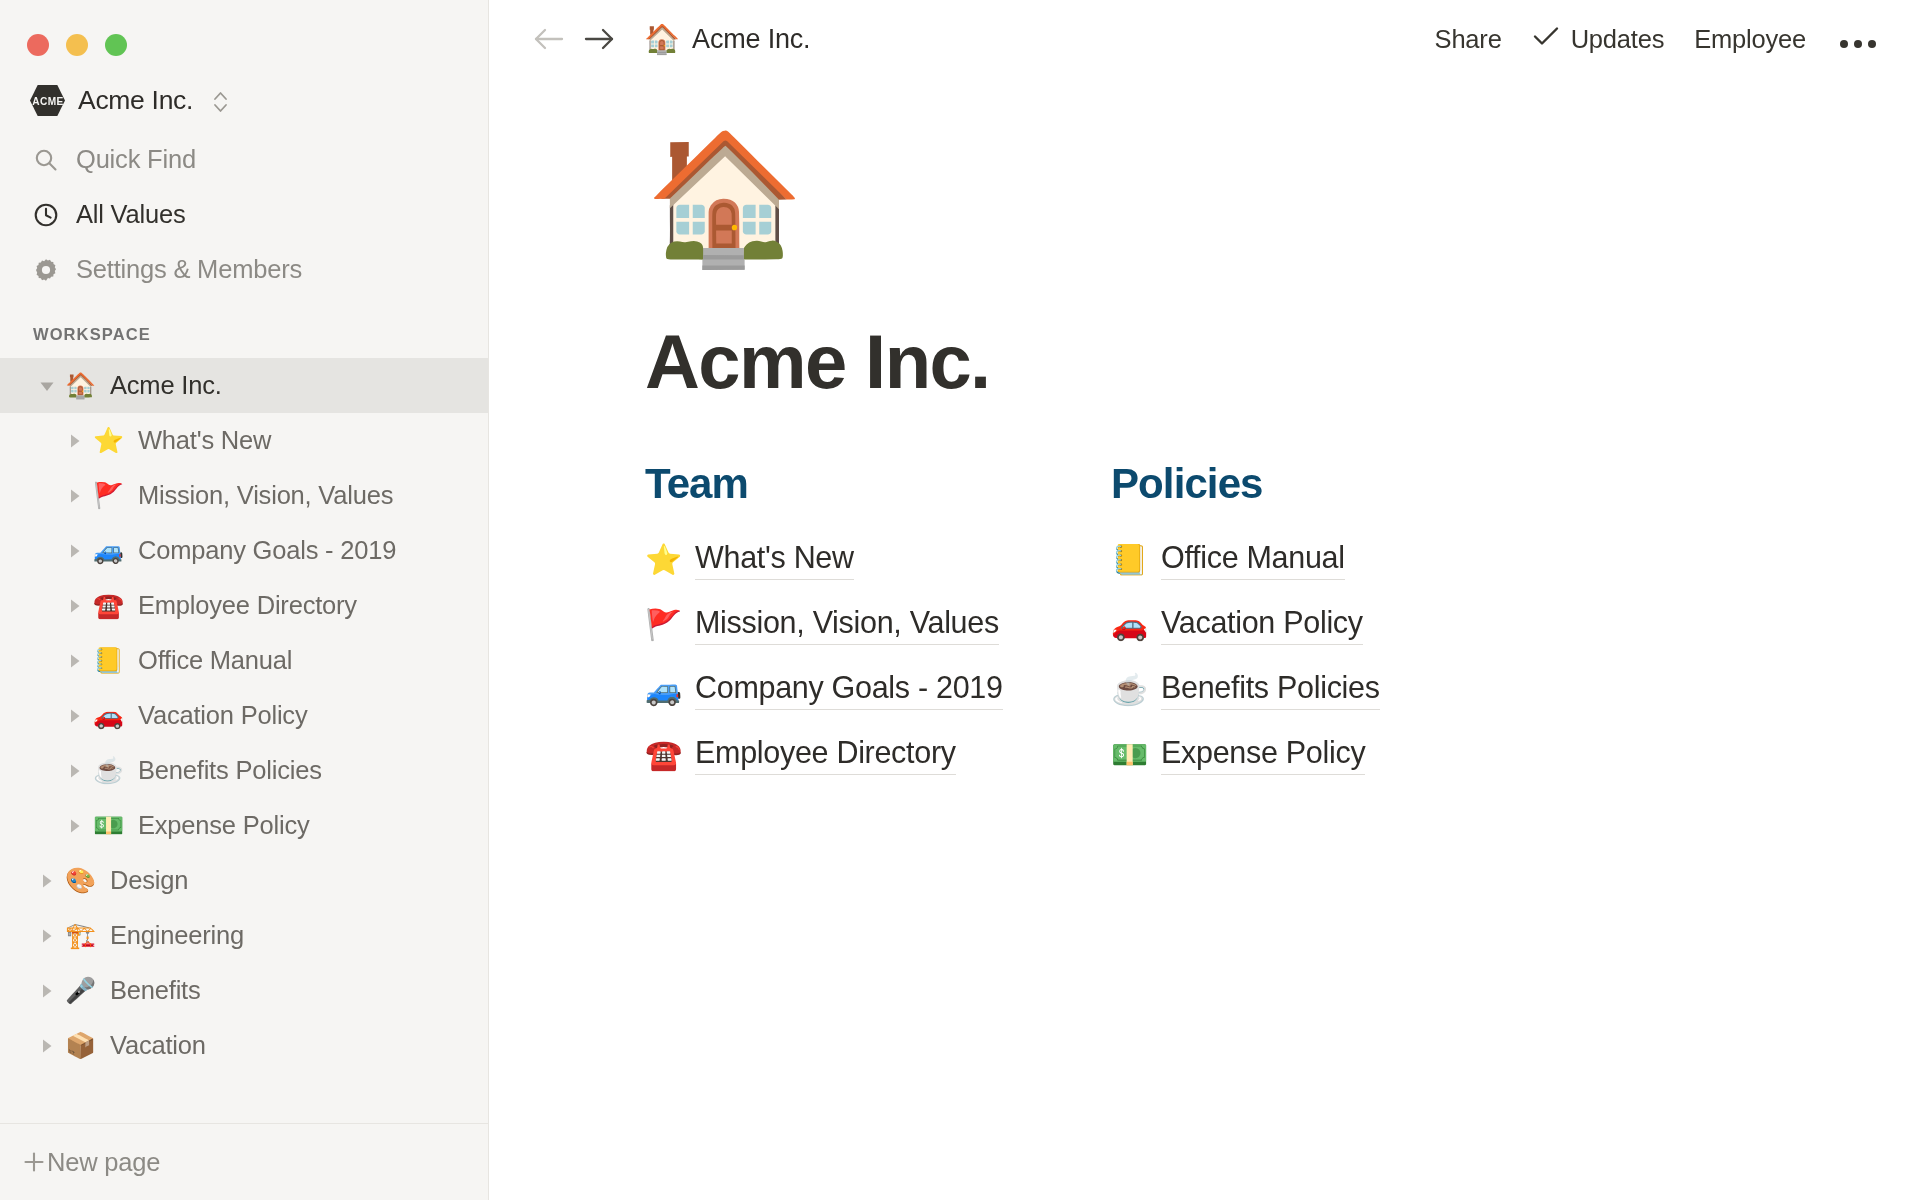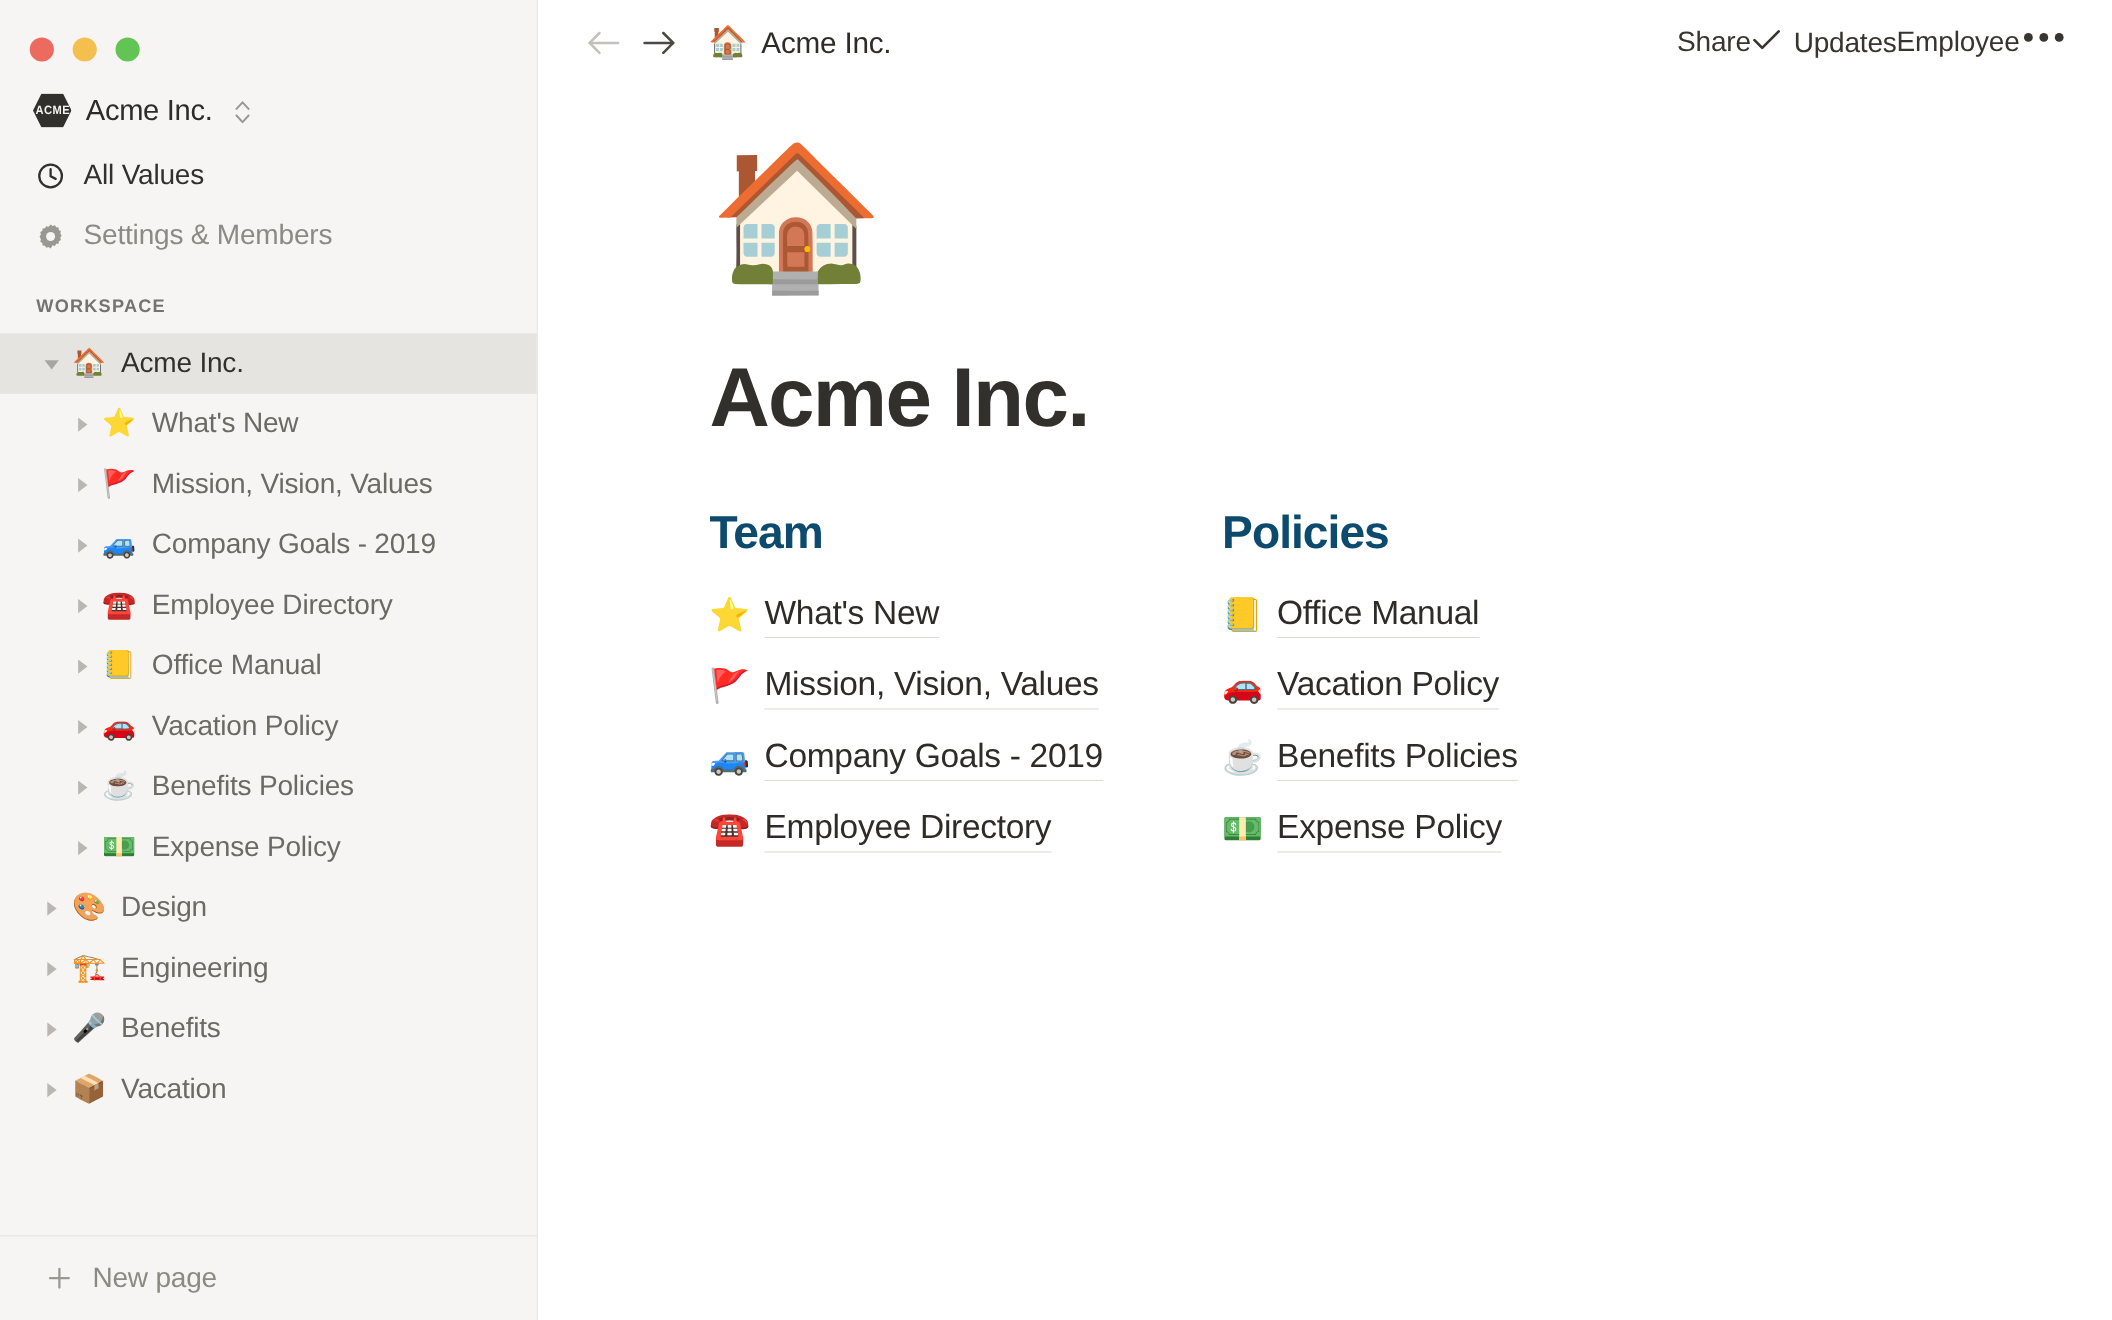--- a/index.html
+++ b/index.html
@@ -132,22 +132,21 @@
   .tree-row.selected .tlabel { color: #32302c; }
   .tree-row.depth0 { padding-left: 36px; }
   .tree-row.depth1 { padding-left: 64px; }
 
   .sidebar-footer {
     margin-top: auto;
     border-top: 1px solid #e7e5e1;
     height: 77px;
     display: flex;
     align-items: center;
-    padding-left: 41px;
-    gap: 17px;
+    padding-left: 21px;
   }
   .sidebar-footer .nav-label { color: #8c8a85; }
 
   
   .main {
     flex: 1;
     height: 1200px;
     background: #ffffff;
     display: flex;
     flex-direction: column;
@@ -174,21 +173,22 @@
   }
   .crumb-emoji { font-size: 29px; line-height: 1; }
   .crumb-title {
     font-size: 27px;
     color: #2e2c29;
     letter-spacing: -0.2px;
   }
   .topbar-right {
     margin-left: auto;
     display: flex;
-    align-items: flex-start;
+    align-items: flex-end;
+    gap: 30px;
   }
   .tb-action {
     font-size: 25.5px;
     color: #37352f;
     letter-spacing: -0.2px;
     display: flex;
     align-items: center;
     gap: 11px;
     cursor: default;
   }
@@ -271,20 +271,29 @@
     <span class="ws-chev">
       <svg width="19" height="28" viewBox="0 0 19 28">
         <path d="M4 11 L9.5 5 L15 11" fill="none" stroke="#9b9892" stroke-width="1.8" stroke-linecap="round" stroke-linejoin="round"></path>
         <path d="M4 17 L9.5 23 L15 17" fill="none" stroke="#9b9892" stroke-width="1.8" stroke-linecap="round" stroke-linejoin="round"></path>
       </svg>
     </span>
   </div>
 
   <div class="nav-list">
 
+    <div class="nav-item muted">
+      <span class="nav-icon">
+        <svg width="26" height="26" viewBox="0 0 26 26">
+          <circle cx="11" cy="11" r="7.2" fill="none" stroke="#9b9892" stroke-width="2.1"></circle>
+          <line x1="16.3" y1="16.3" x2="22.5" y2="22.5" stroke="#9b9892" stroke-width="2.1" stroke-linecap="round"></line>
+        </svg>
+      </span>
+      <span class="nav-label">Quick Find</span>
+    </div>
 
     <div class="nav-item dark">
       <span class="nav-icon">
         <svg width="26" height="26" viewBox="0 0 26 26">
           <circle cx="13" cy="13" r="10.3" fill="none" stroke="#32302c" stroke-width="2.1"></circle>
           <path d="M13 6.8 L13 13.2 L17.6 15.6" fill="none" stroke="#32302c" stroke-width="2.1" stroke-linecap="round" stroke-linejoin="round"></path>
         </svg>
       </span>
       <span class="nav-label">All Values</span>
     </div>

